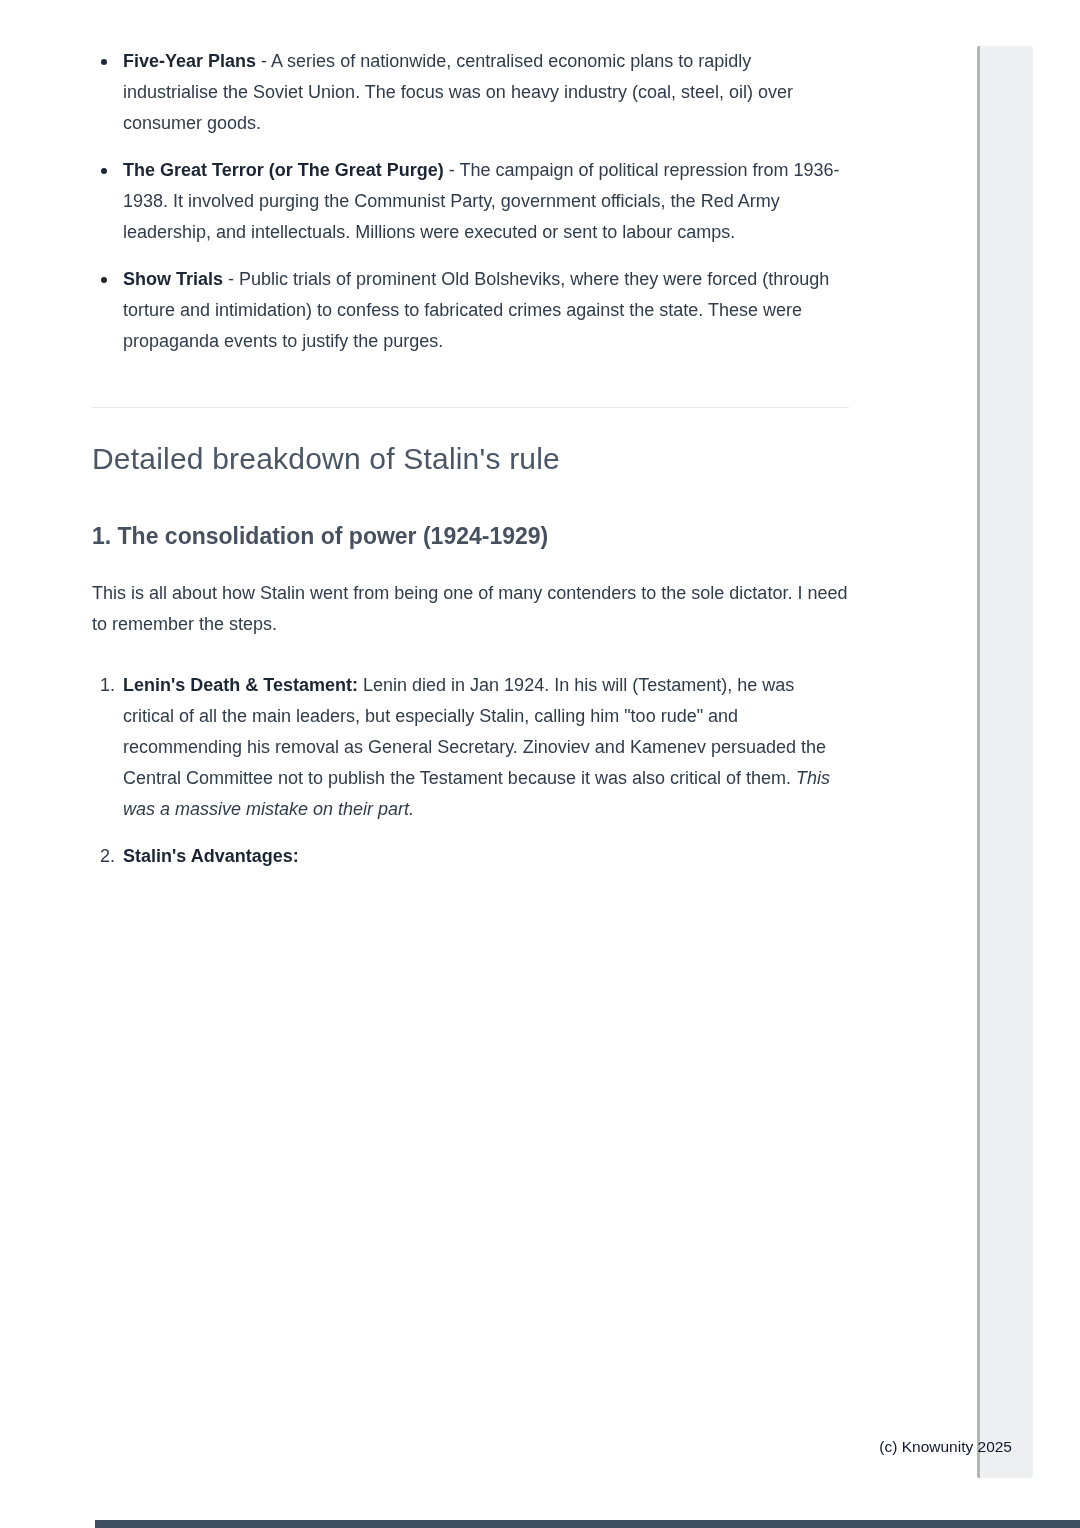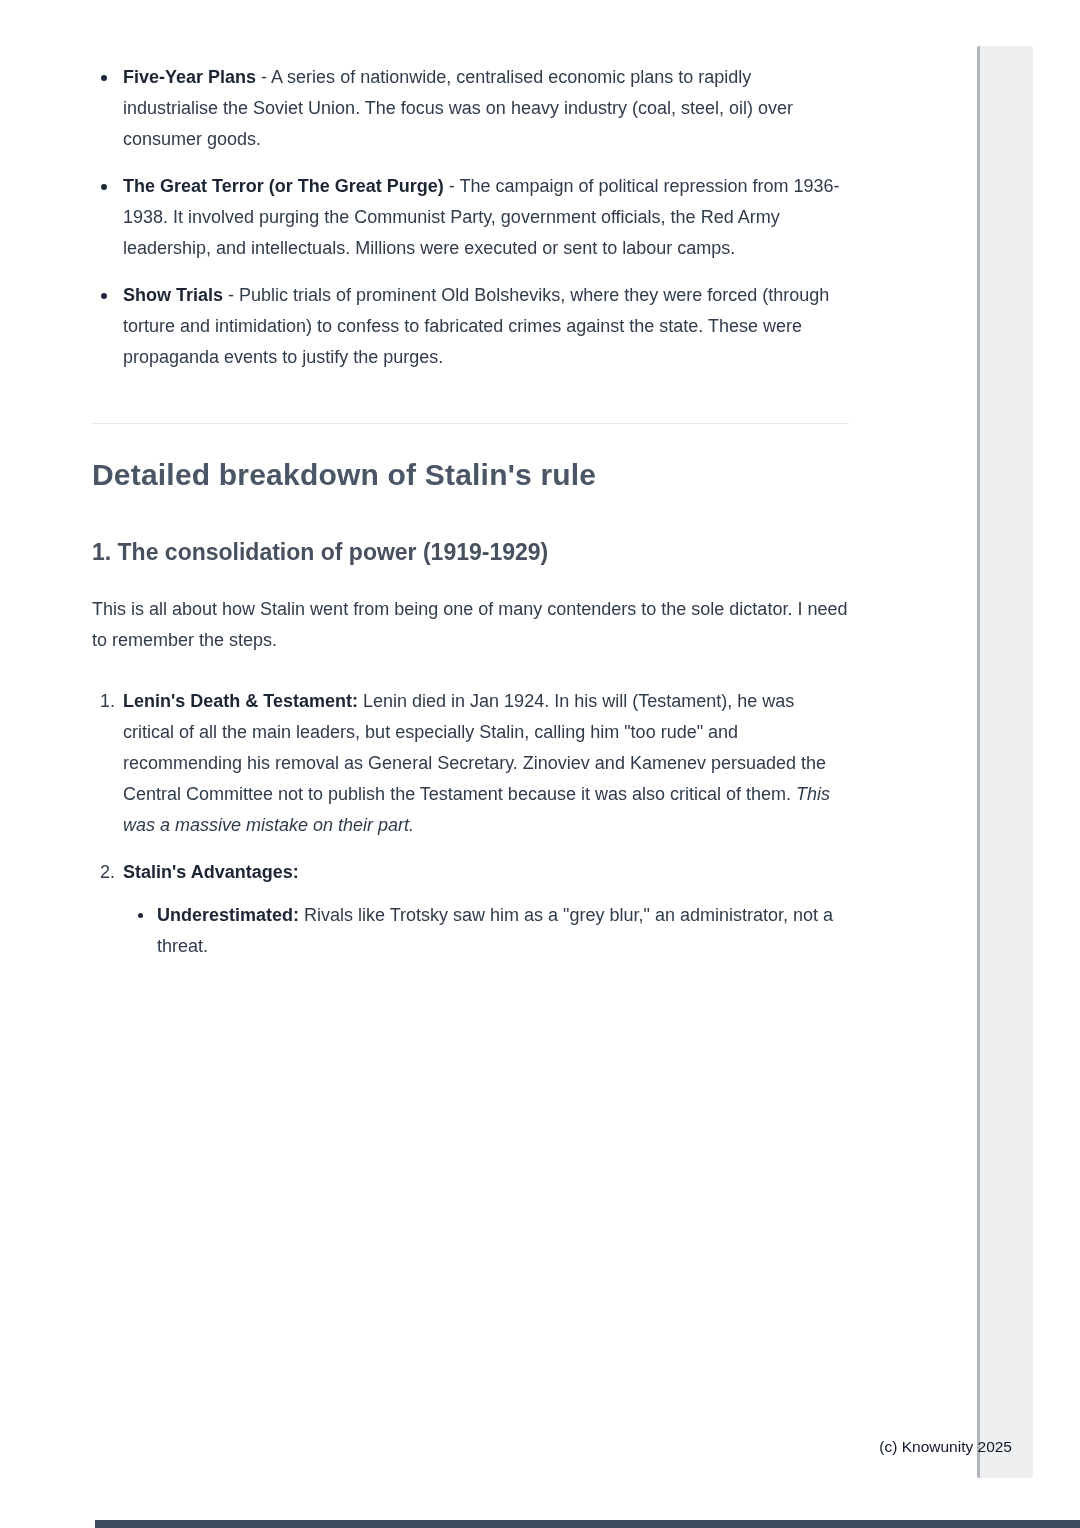--- a/index.html
+++ b/index.html
@@ -7,21 +7,21 @@
   body {
     width:1080px; height:1528px;
     background:#ffffff;
     font-family:"Liberation Sans", sans-serif;
     color:#303c4b;
     position:relative;
     overflow:hidden;
   }
   .content {
     position:absolute;
-    left:92px; top:16px;
+    left:92px; top:0;
     width:757px;
     padding-top:46px;
     font-size:18px;
     line-height:31px;
   }
   strong { color:#1b2534; font-weight:700; }
   
   ul.terms { list-style:none; margin:0; padding:0; }
   ul.terms > li { position:relative; padding-left:31px; margin-bottom:16px; }
   ul.terms > li .dot,
@@ -29,21 +29,21 @@
     position:absolute; left:9px; top:13px;
     width:6px; height:6px; border-radius:50%;
     background:#1d2838;
   }
   hr.divider {
     border:none; border-top:1px solid #e4e6e9;
     margin:50px 0 0 0;
   }
   h1.h1 {
     font-size:30px; line-height:34px;
-    color:#4a5666; font-weight:700;
+    color:#4a5666; font-weight:400;
     margin:34px 0 0 0; letter-spacing:0.2px;
   }
   h2.h2 {
     font-size:23px; line-height:28px;
     color:#46505f; font-weight:600;
     margin:46px 0 0 0;
   }
   p.intro { margin:28px 0 0 0; }
   
   ol.numbered { list-style:none; margin:30px 0 0 0; padding:0; }
@@ -99,40 +99,35 @@
       <span class="dot"></span>
       <strong>Show Trials</strong>
       <span>- Public trials of prominent Old Bolsheviks, where they were forced (through torture and intimidation) to confess to fabricated crimes against the state. These were propaganda events to justify the purges.</span>
     </li>
   </ul>
 
   <hr class="divider">
 
   <h1 class="h1">Detailed breakdown of Stalin's rule</h1>
 
-  <h2 class="h2">1. The consolidation of power (1919-1929)</h2>
+  <h2 class="h2">1. The consolidation of power (1924-1929)</h2>
 
   <p class="intro">This is all about how Stalin went from being one of many contenders to the sole dictator. I need to remember the steps.</p>
 
   <ol class="numbered">
     <li>
       <span class="num">1.</span>
       <strong>Lenin's Death &amp; Testament:</strong>
       <span>Lenin died in Jan 1924. In his will (Testament), he was critical of all the main leaders, but especially Stalin, calling him "too rude" and recommending his removal as General Secretary. Zinoviev and Kamenev persuaded the Central Committee not to publish the Testament because it was also critical of them.</span>
       <em class="note">This was a massive mistake on their part.</em>
     </li>
     <li>
       <span class="num">2.</span>
       <strong>Stalin's Advantages:</strong>
       <ul class="sub">
-        <li>
-          <span class="dot"></span>
-          <strong>Underestimated:</strong>
-          <span>Rivals like Trotsky saw him as a "grey blur," an administrator, not a threat.</span>
-        </li>
       </ul>
     </li>
   </ol>
 
 </div>
 
 <div class="scroll-track"></div>
 
 <div class="watermark">(c) Knowunity 2025</div>
 

